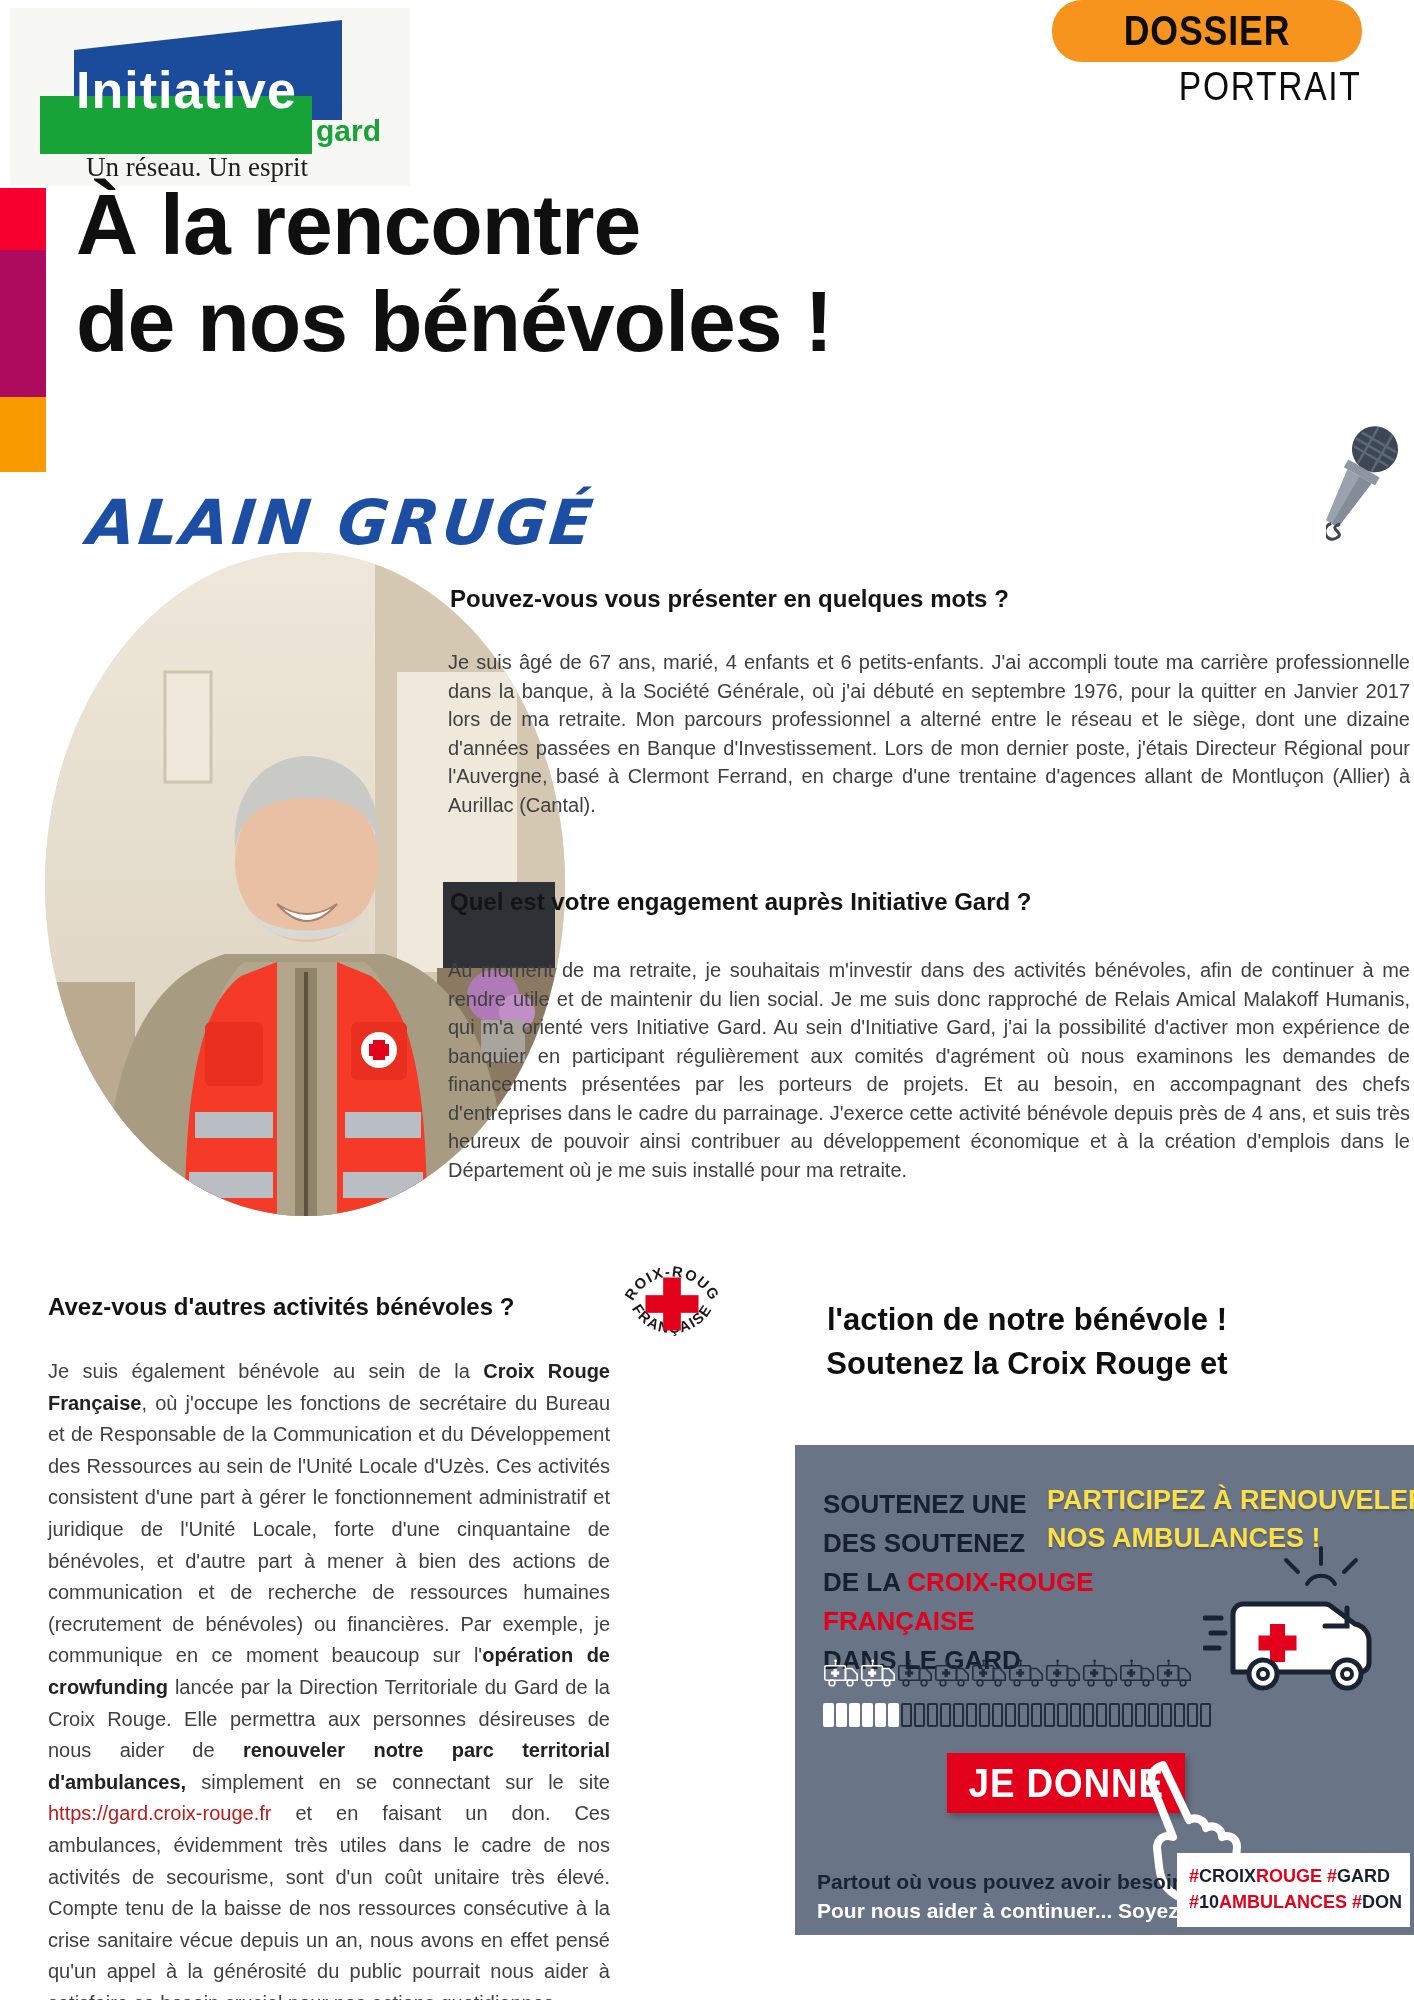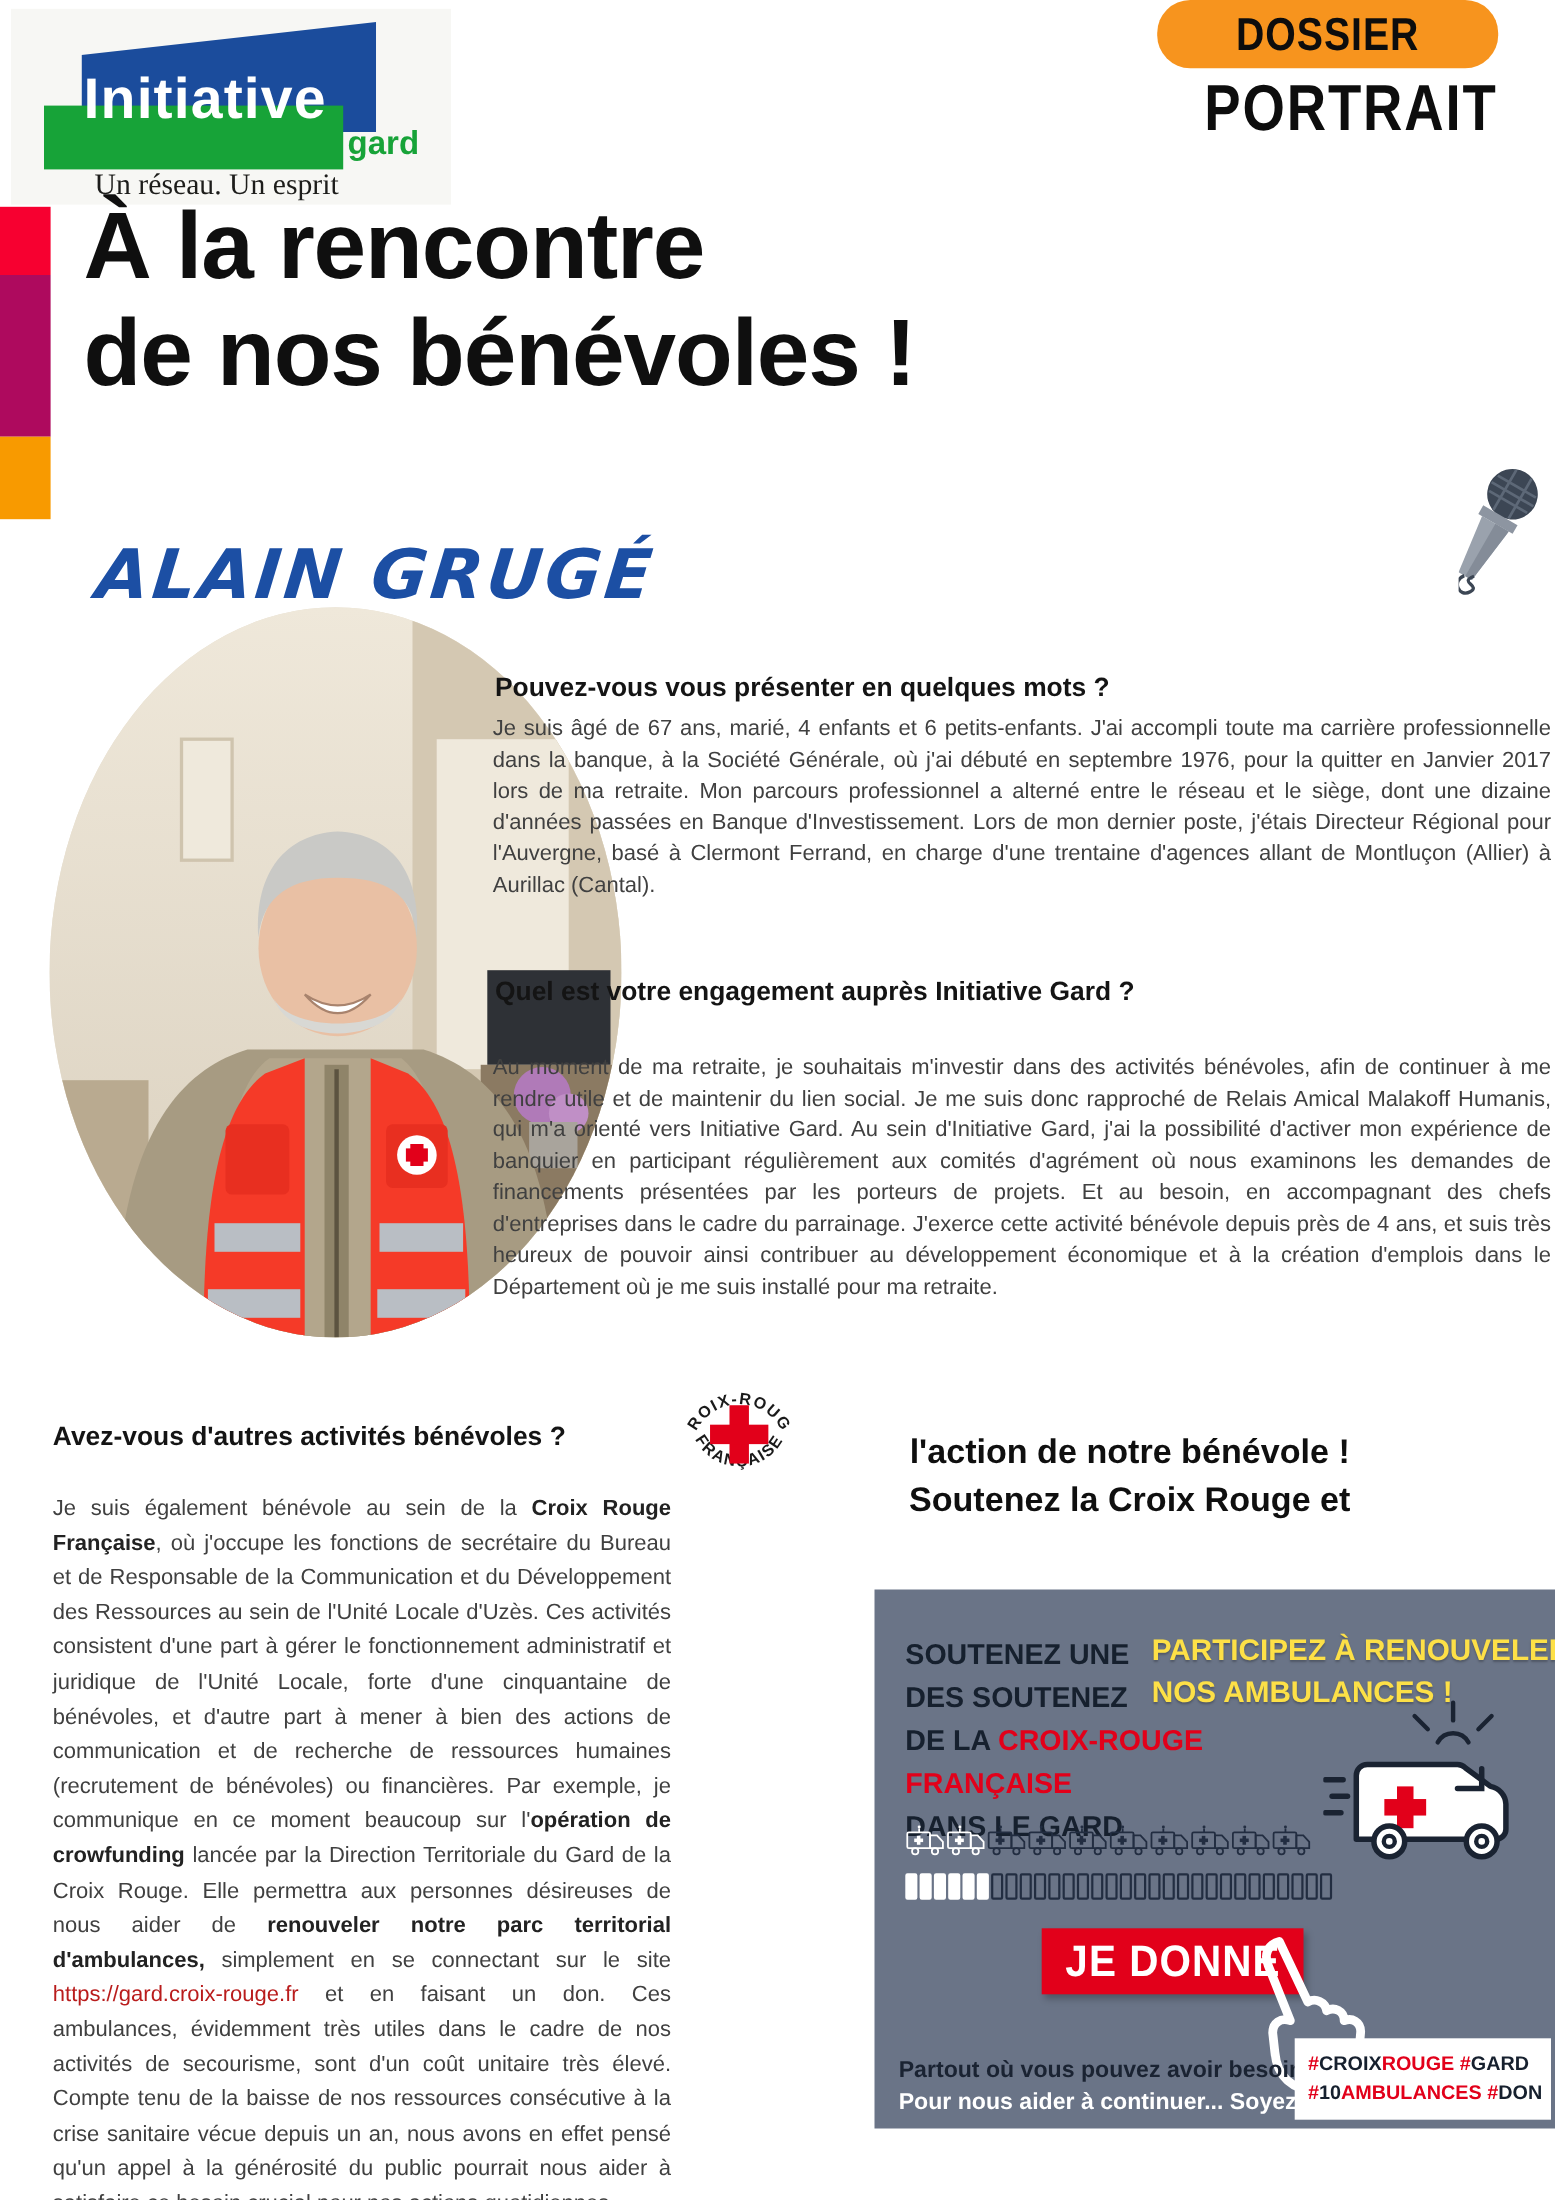--- a/index.html
+++ b/index.html
@@ -11,35 +11,35 @@
   .logo-box{position:absolute;left:10px;top:8px;width:400px;height:178px;background:#f7f7f4;}
   .logo-blue{position:absolute;left:64px;top:12px;width:268px;height:100px;background:#1b4c9c;
     clip-path:polygon(0 30%,100% 0,100% 100%,0 100%);}
   .logo-green{position:absolute;left:30px;top:88px;width:272px;height:58px;background:#17a338;}
   .logo-brand{position:absolute;left:66px;top:52px;font-size:52px;font-weight:bold;color:#fff;letter-spacing:1px;}
   .logo-region{position:absolute;left:306px;top:106px;font-size:30px;font-weight:bold;color:#17a338;}
   .logo-tagline{position:absolute;left:76px;top:144px;font-family:"Liberation Serif",serif;font-size:27px;color:#1d1d1b;}
   .dossier{position:absolute;left:1052px;top:0;width:310px;height:62px;background:#f7941e;
     display:flex;align-items:center;justify-content:center;border-radius:30px;}
   .dossier span{font-size:42px;font-weight:bold;color:#0d0d0d;transform:scaleX(.85);letter-spacing:1px;}
-  .portrait{position:absolute;left:950px;top:64px;width:412px;text-align:right;font-size:59px;font-weight:bold;color:#0d0d0d;}
+  .portrait{position:absolute;left:950px;top:64px;width:412px;text-align:right;font-size:40px;font-weight:normal;color:#0d0d0d;}
   .portrait span{display:inline-block;transform:scaleX(.84);transform-origin:right;letter-spacing:2px;}
   
   .bar{position:absolute;left:0;width:46px;}
   .bar-red{top:188px;height:62px;background:#f70030;}
   .bar-magenta{top:250px;height:147px;background:#ae0a5e;}
   .bar-orange{top:397px;height:75px;background:#f89a00;}
   
   .main-title{position:absolute;left:76px;top:176px;width:980px;font-size:86px;line-height:97px;
     font-weight:bold;color:#0f0f0f;letter-spacing:-1px;}
   .volunteer-name{position:absolute;left:88px;top:486px;font-size:62px;font-weight:bold;color:#1c4fa4;
     font-style:italic;transform:skewX(-6deg);letter-spacing:3px;font-family:"DejaVu Sans",sans-serif;}
   
   .question{position:absolute;font-size:24px;font-weight:bold;color:#141414;}
-  .q1{left:450px;top:612px;width:950px;}
+  .q1{left:450px;top:585px;width:950px;}
   .q2{left:450px;top:888px;width:950px;}
   .q3{left:48px;top:1293px;width:560px;}
   .answer{position:absolute;font-size:20px;color:#404040;text-align:justify;}
   .a1{left:448px;top:648px;width:962px;line-height:28.5px;}
   .a2{left:448px;top:956px;width:962px;line-height:28.5px;}
   .a3{left:48px;top:1356px;width:562px;line-height:31.6px;}
   .seg-b{font-weight:bold;color:#222;}
   .seg-link{font-weight:normal;color:#b91c1c;}
   
   .photo{position:absolute;left:45px;top:552px;width:520px;height:664px;border-radius:50%;

